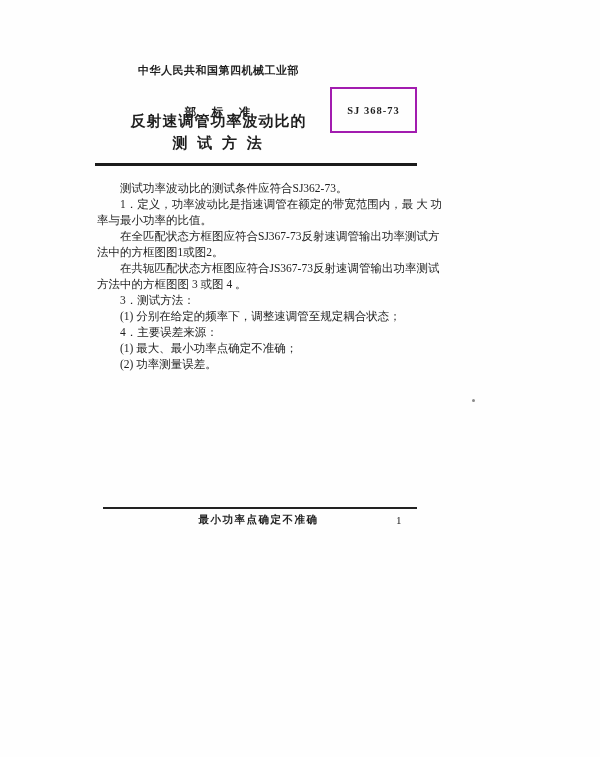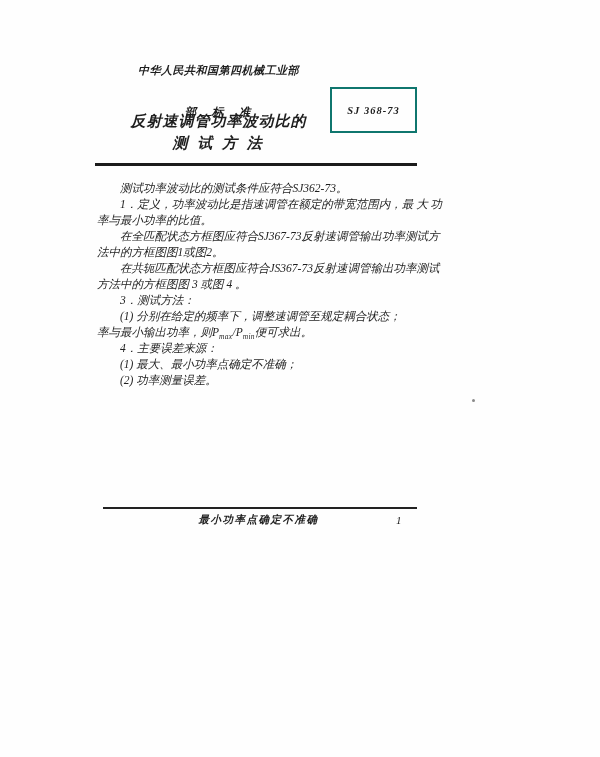--- a/index.html
+++ b/index.html
@@ -4,34 +4,33 @@
 <style>
   html, body { margin: 0; padding: 0; background: #e8e8e8; }
   .page {
     position: relative;
     width: 600px; height: 757px;
     margin: 0 auto;
     background: #fefefe;
     color: #1e1e1e;
     font-family: "Liberation Serif", "DejaVu Serif", serif;
     overflow: hidden;
-    font-style: italic;
   }
   .header-line {
     position: absolute; left: 0; width: 437px;
     text-align: center; font-weight: bold; white-space: pre;
   }
   .ministry   { top: 63px;  font-size: 11px;  letter-spacing: 0.5px; }
   .std-type   { top: 86px;  font-size: 11.5px; letter-spacing: 2px; margin-top: 19px; }
   .title-1    { top: 112px; font-size: 15px;  letter-spacing: 1px; }
   .title-2    { top: 134px; font-size: 15px;  letter-spacing: 3px; }
   .std-box {
     position: absolute; left: 330px; top: 87px;
     width: 87px; height: 46px; box-sizing: border-box;
-    border: 2px solid #0f766e;
+    border: 2px solid #a21caf;
     display: flex; align-items: center; justify-content: center;
   }
   .std-box span { font-size: 10.5px; font-weight: bold; letter-spacing: 1px; }
   .rule-top {
     position: absolute; left: 95px; top: 163px;
     width: 322px; height: 3px; background: #1b1b1b;
   }
   .body-text {
     position: absolute; left: 97px; top: 180px; width: 335px;
     font-size: 11.5px; line-height: 16px;
@@ -79,21 +78,20 @@
   <div class="body-text">
       <div class="line indent"><span>测试功率波动比的测试条件应符合SJ362-73。</span></div>
       <div class="line indent"><span>1．定义，功率波动比是指速调管在额定的带宽范围内，最 大 功</span></div>
       <div class="line"><span>率与最小功率的比值。</span></div>
       <div class="line indent"><span>在全匹配状态方框图应符合SJ367-73反射速调管输出功率测试方</span></div>
       <div class="line"><span>法中的方框图图1或图2。</span></div>
       <div class="line indent"><span>在共轭匹配状态方框图应符合JS367-73反射速调管输出功率测试</span></div>
       <div class="line"><span>方法中的方框图图 3 或图 4 。</span></div>
       <div class="line indent"><span>3．测试方法：</span></div>
       <div class="line indent"><span>(1) 分别在给定的频率下，调整速调管至规定耦合状态；</span></div>
-      <div class="line"><span>率与最小输出功率，则P</span><sub>max</sub><span>/P</span><sub>min</sub><span>便可求出。</span></div>
       <div class="line indent"><span>4．主要误差来源：</span></div>
       <div class="line indent"><span>(1) 最大、最小功率点确定不准确；</span></div>
       <div class="line indent"><span>(2) 功率测量误差。</span></div>
     </div>
 
   <div class="speck"></div>
 
   <div class="rule-bottom"></div>
 
   <div class="footer-impl">最小功率点确定不准确</div>

